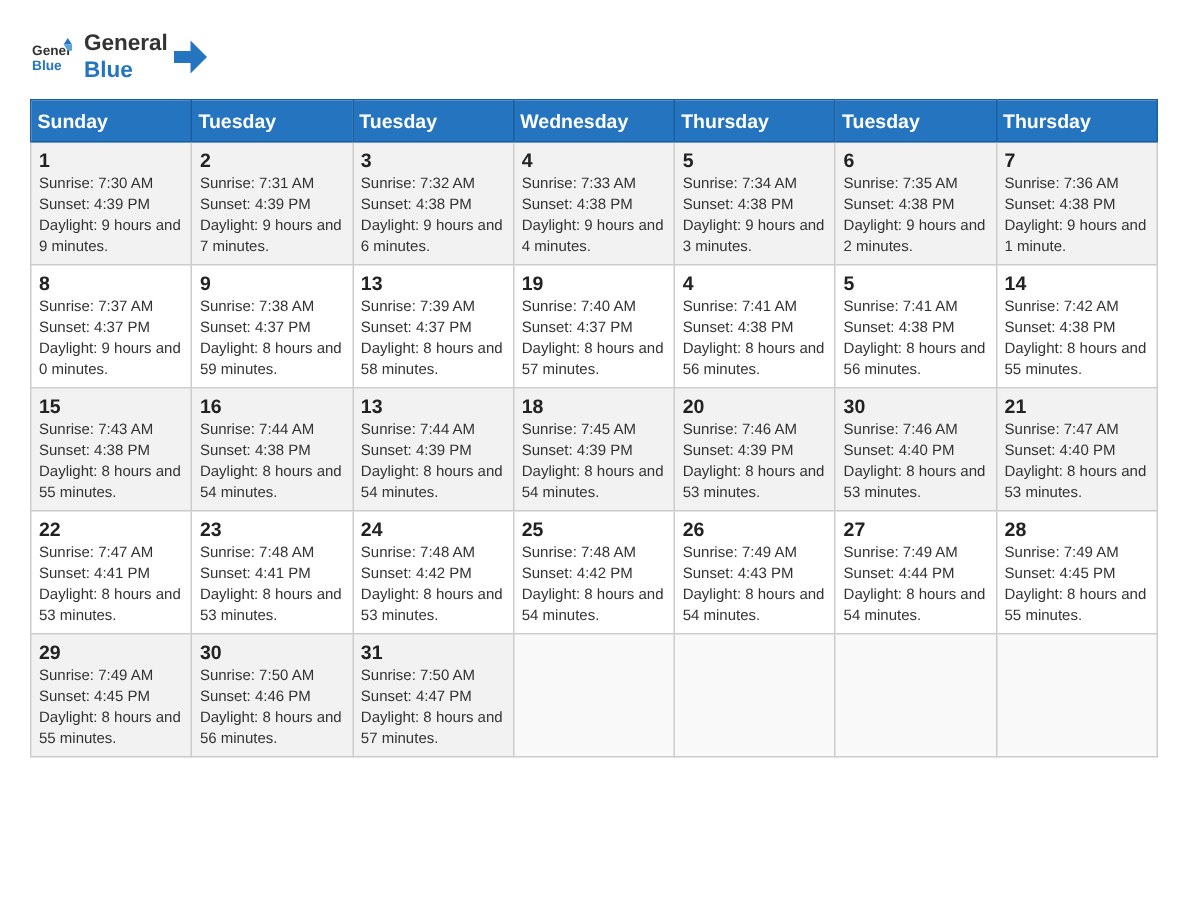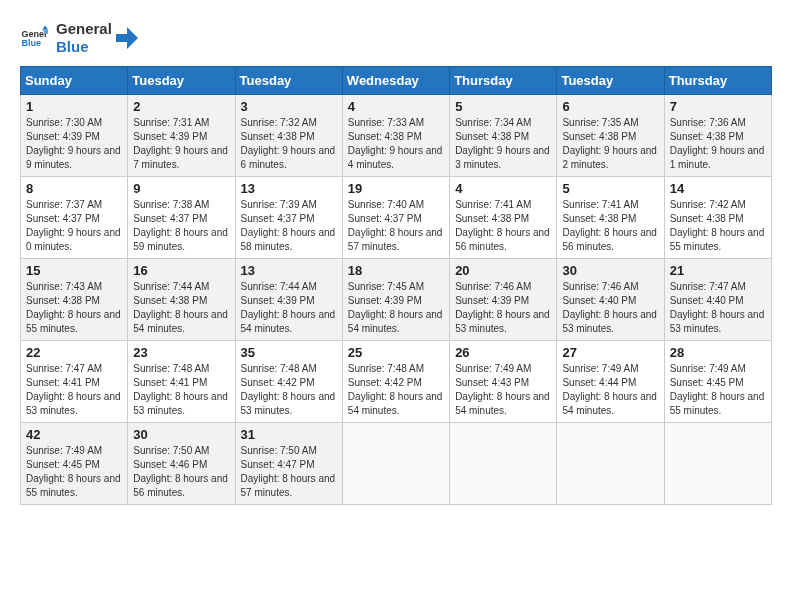--- a/index.html
+++ b/index.html
@@ -212,21 +212,21 @@
       <tr>
         <td>
         <span class="day-num">22</span>
         <span class="day-info">Sunrise: 7:47 AM<br>Sunset: 4:41 PM<br>Daylight: 8 hours and 53 minutes.</span>
       </td>
         <td>
         <span class="day-num">23</span>
         <span class="day-info">Sunrise: 7:48 AM<br>Sunset: 4:41 PM<br>Daylight: 8 hours and 53 minutes.</span>
       </td>
         <td>
-        <span class="day-num">35</span>
+        <span class="day-num">24</span>
         <span class="day-info">Sunrise: 7:48 AM<br>Sunset: 4:42 PM<br>Daylight: 8 hours and 53 minutes.</span>
       </td>
         <td>
         <span class="day-num">25</span>
         <span class="day-info">Sunrise: 7:48 AM<br>Sunset: 4:42 PM<br>Daylight: 8 hours and 54 minutes.</span>
       </td>
         <td>
         <span class="day-num">26</span>
         <span class="day-info">Sunrise: 7:49 AM<br>Sunset: 4:43 PM<br>Daylight: 8 hours and 54 minutes.</span>
       </td>
@@ -234,21 +234,21 @@
         <span class="day-num">27</span>
         <span class="day-info">Sunrise: 7:49 AM<br>Sunset: 4:44 PM<br>Daylight: 8 hours and 54 minutes.</span>
       </td>
         <td>
         <span class="day-num">28</span>
         <span class="day-info">Sunrise: 7:49 AM<br>Sunset: 4:45 PM<br>Daylight: 8 hours and 55 minutes.</span>
       </td>
       </tr>
       <tr>
         <td>
-        <span class="day-num">42</span>
+        <span class="day-num">29</span>
         <span class="day-info">Sunrise: 7:49 AM<br>Sunset: 4:45 PM<br>Daylight: 8 hours and 55 minutes.</span>
       </td>
         <td>
         <span class="day-num">30</span>
         <span class="day-info">Sunrise: 7:50 AM<br>Sunset: 4:46 PM<br>Daylight: 8 hours and 56 minutes.</span>
       </td>
         <td>
         <span class="day-num">31</span>
         <span class="day-info">Sunrise: 7:50 AM<br>Sunset: 4:47 PM<br>Daylight: 8 hours and 57 minutes.</span>
       </td>

